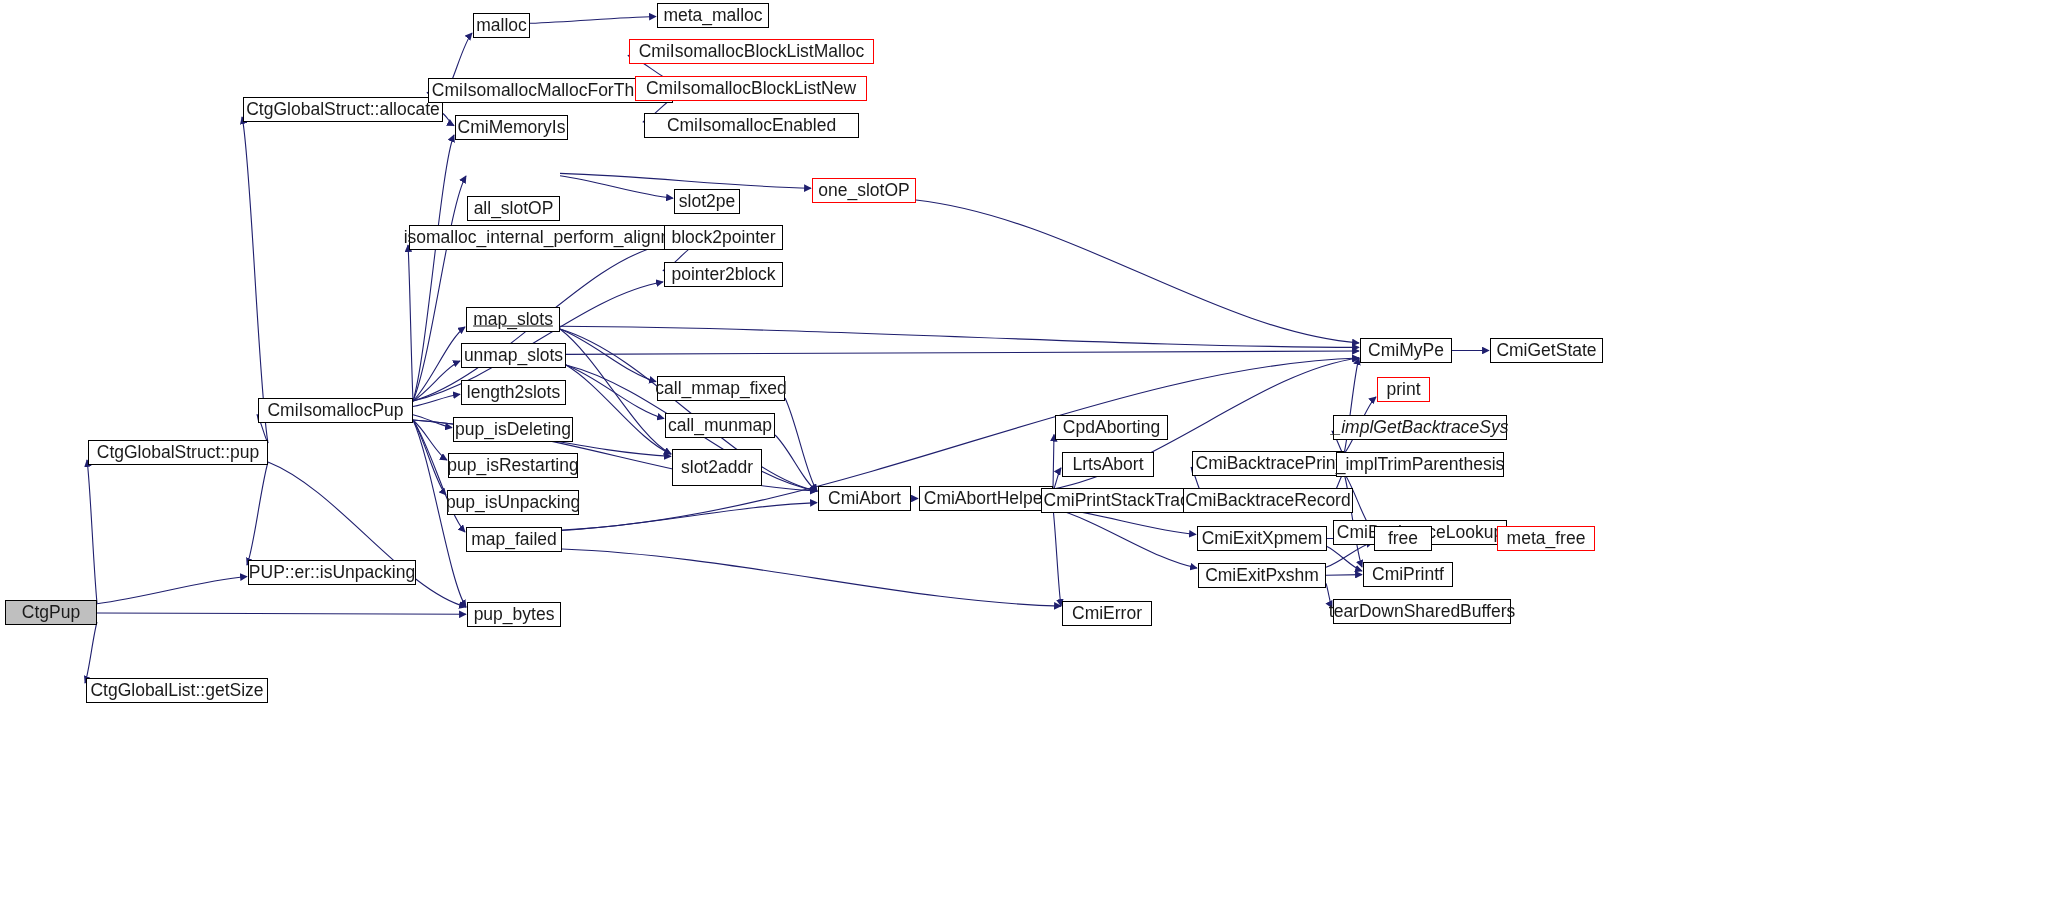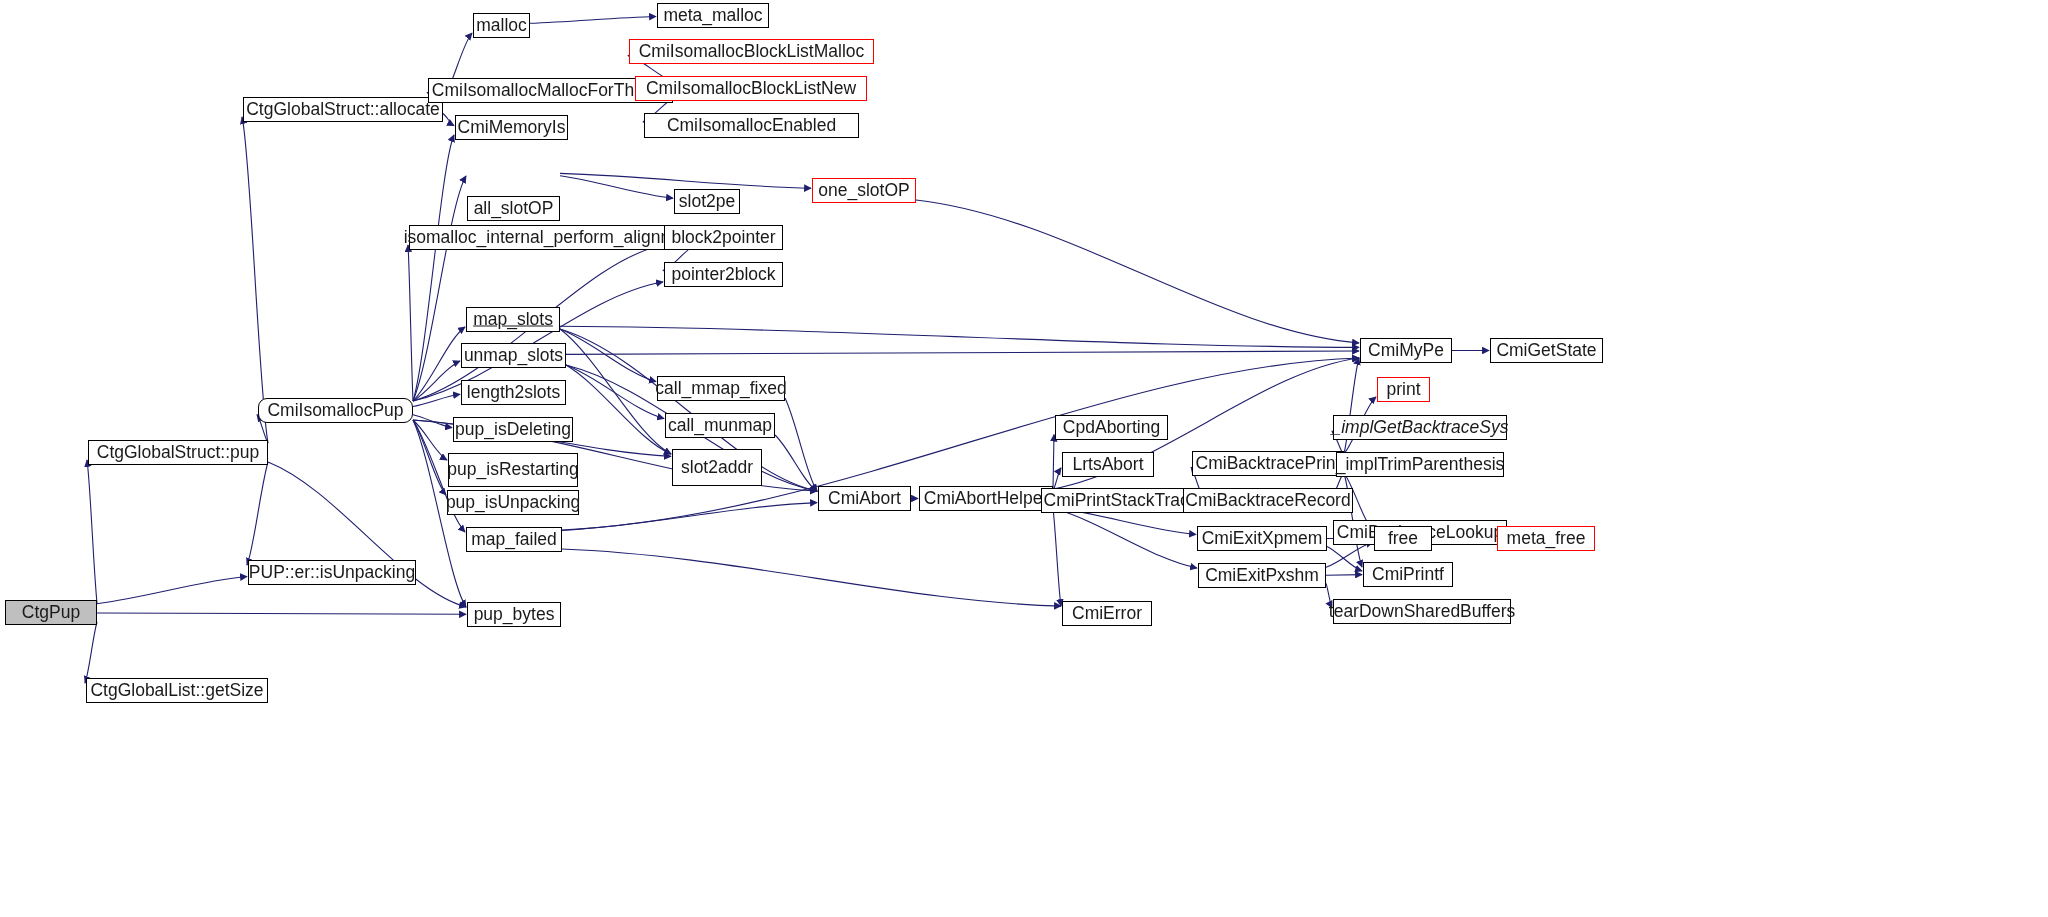--- a/index.html
+++ b/index.html
@@ -142,21 +142,21 @@
       </div>
       <div class="node" style="left: 88px; top: 440px; width: 180px; height: 25px;">
         <span class="node-label">CtgGlobalStruct::pup</span>
       </div>
       <div class="node" style="left: 86px; top: 678px; width: 182px; height: 25px;">
         <span class="node-label">CtgGlobalList::getSize</span>
       </div>
       <div class="node" style="left: 243px; top: 97px; width: 200px; height: 25px;">
         <span class="node-label">CtgGlobalStruct::allocate</span>
       </div>
-      <div class="node" style="left: 258px; top: 398px; width: 155px; height: 25px; border-radius: 9px;">
+      <div class="node" style="left: 258px; top: 398px; width: 155px; height: 25px;">
         <span class="node-label">CmiIsomallocPup</span>
       </div>
       <div class="node" style="left: 248px; top: 560px; width: 168px; height: 25px;">
         <span class="node-label">PUP::er::isUnpacking</span>
       </div>
       <div class="node" style="left: 473px; top: 13px; width: 57px; height: 25px;">
         <span class="node-label">malloc</span>
       </div>
       <div class="node" style="left: 428px; top: 78px; width: 245px; height: 25px;">
         <span class="node-label">CmiIsomallocMallocForThread</span>
@@ -175,21 +175,21 @@
       </div>
       <div class="node" style="left: 461px; top: 343px; width: 105px; height: 25px;">
         <span class="node-label">unmap_slots</span>
       </div>
       <div class="node" style="left: 461px; top: 380px; width: 105px; height: 25px;">
         <span class="node-label">length2slots</span>
       </div>
       <div class="node" style="left: 453px; top: 417px; width: 120px; height: 25px;">
         <span class="node-label">pup_isDeleting</span>
       </div>
-      <div class="node" style="left: 448px; top: 453px; width: 130px; height: 34px;">
+      <div class="node" style="left: 448px; top: 453px; width: 130px; height: 25px;">
         <span class="node-label">pup_isRestarting</span>
       </div>
       <div class="node" style="left: 447px; top: 490px; width: 132px; height: 25px;">
         <span class="node-label">pup_isUnpacking</span>
       </div>
       <div class="node" style="left: 466px; top: 527px; width: 96px; height: 25px;">
         <span class="node-label">map_failed</span>
       </div>
       <div class="node" style="left: 467px; top: 602px; width: 94px; height: 25px;">
         <span class="node-label">pup_bytes</span>

